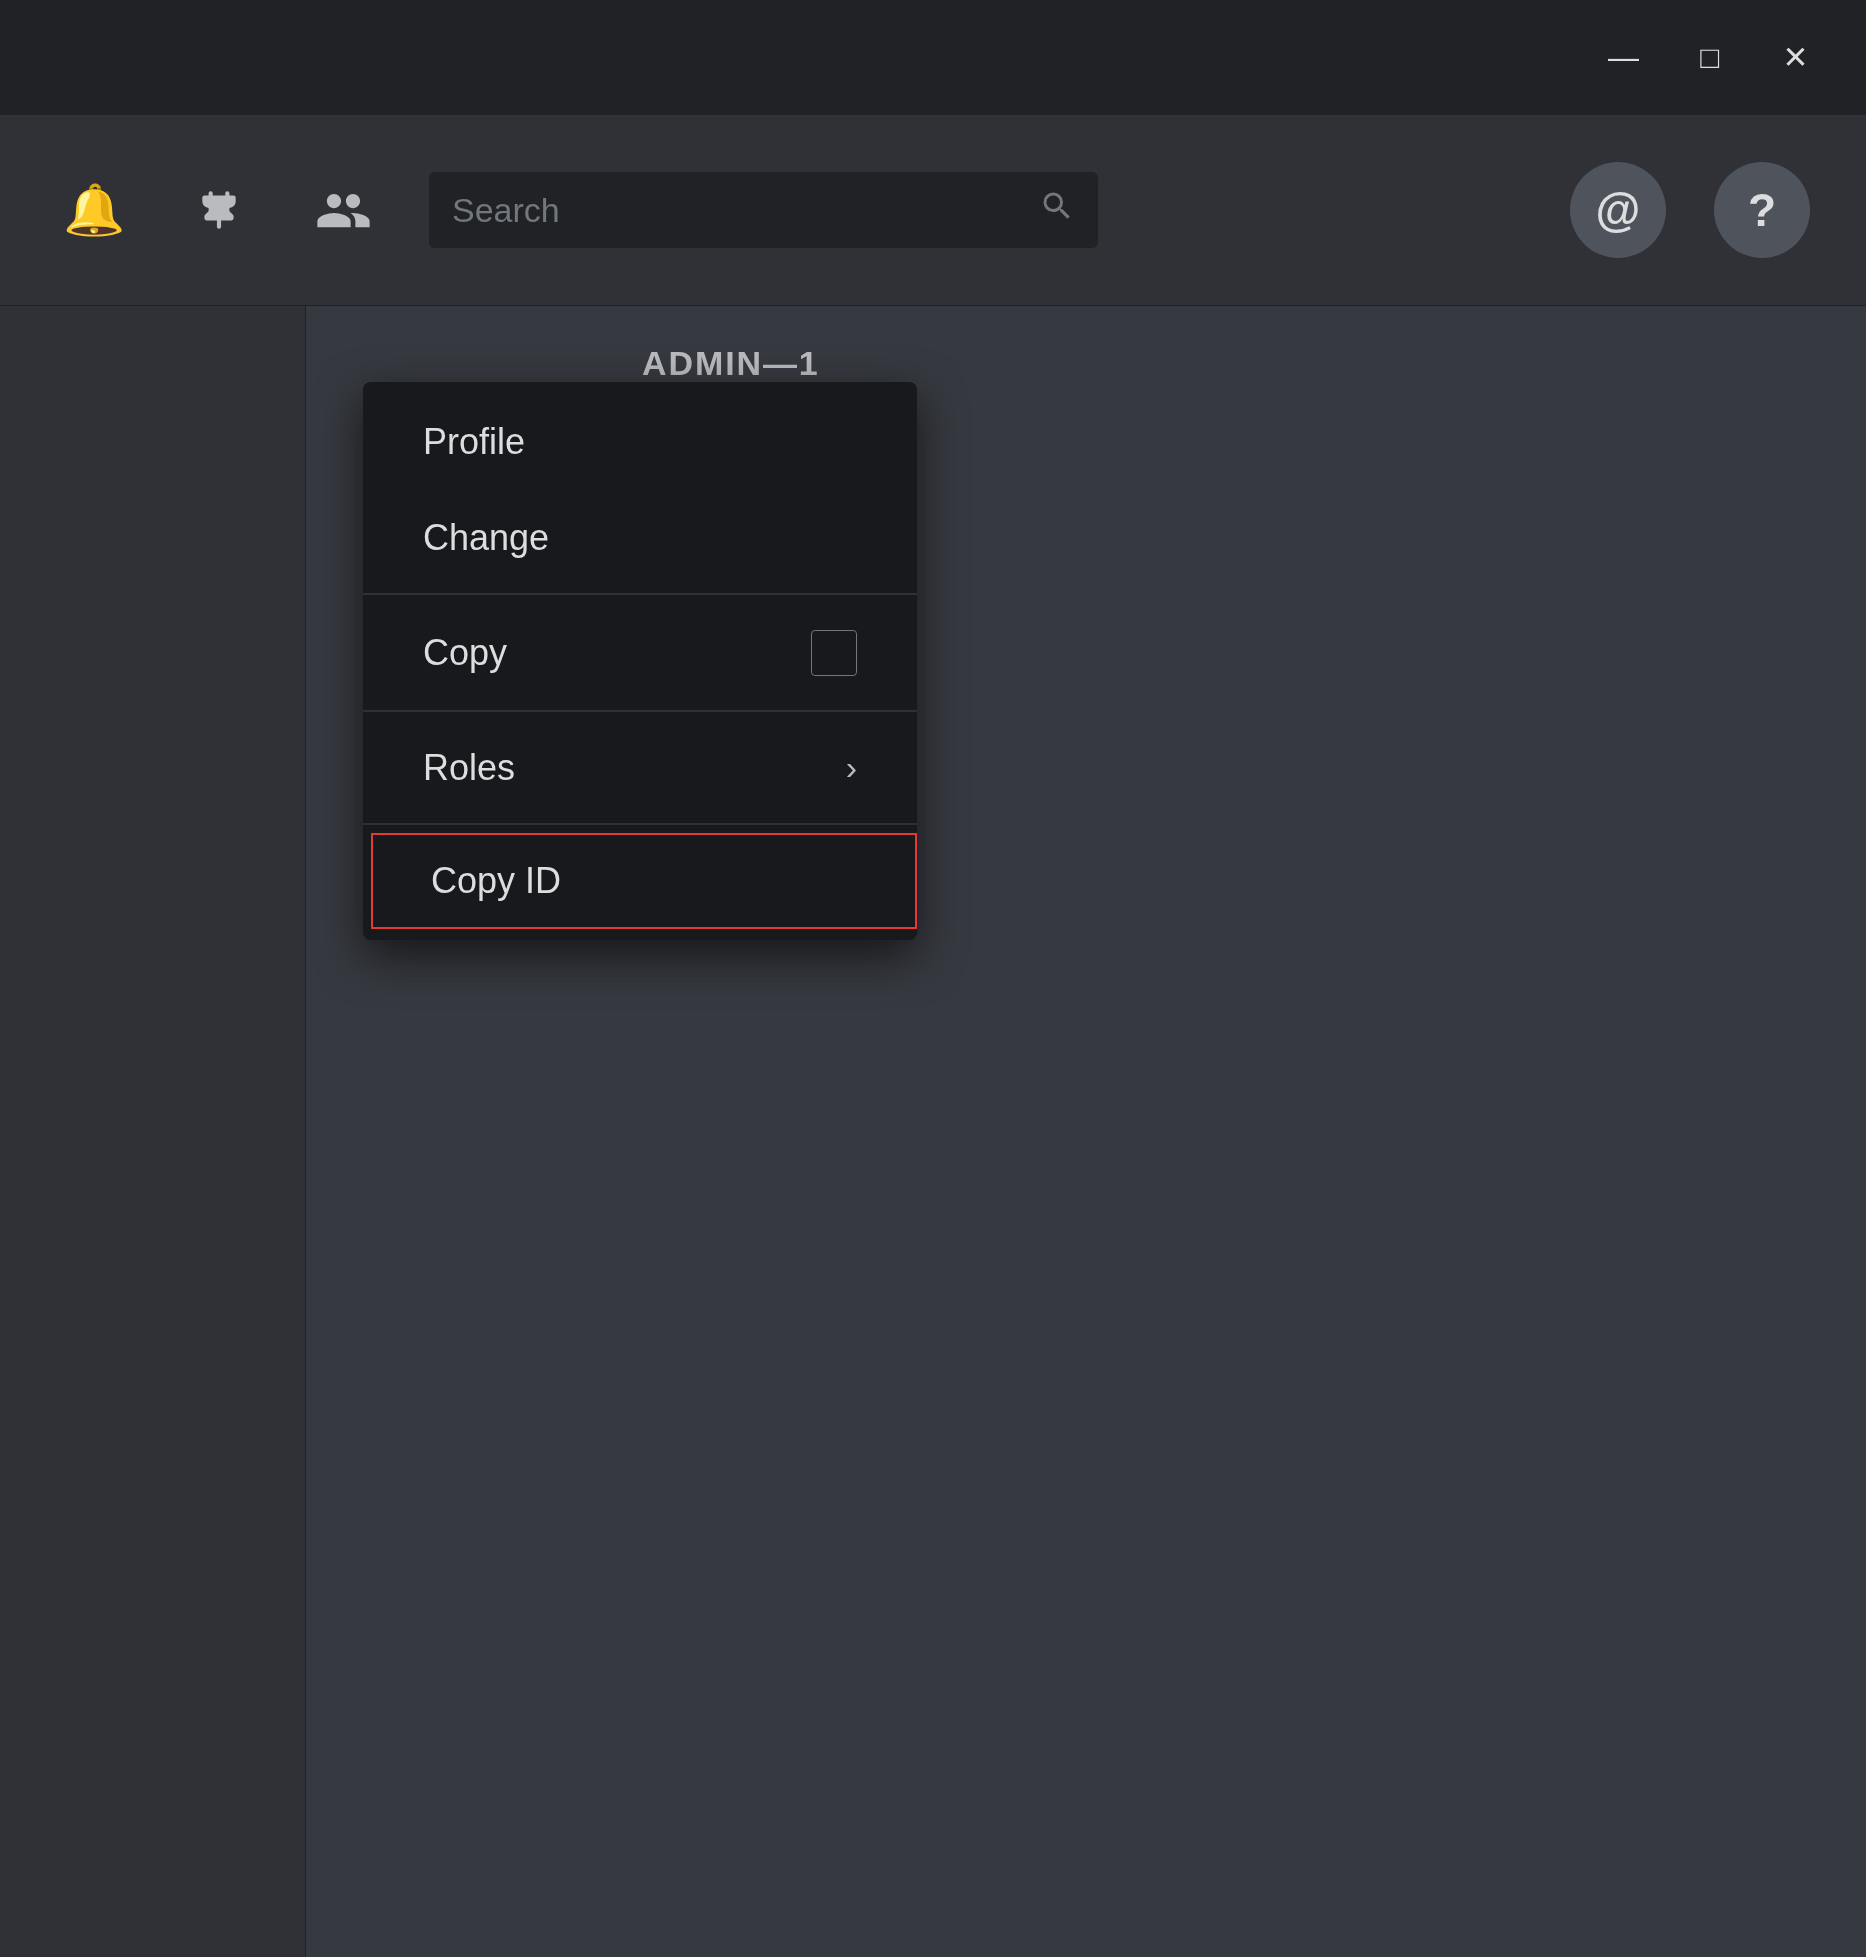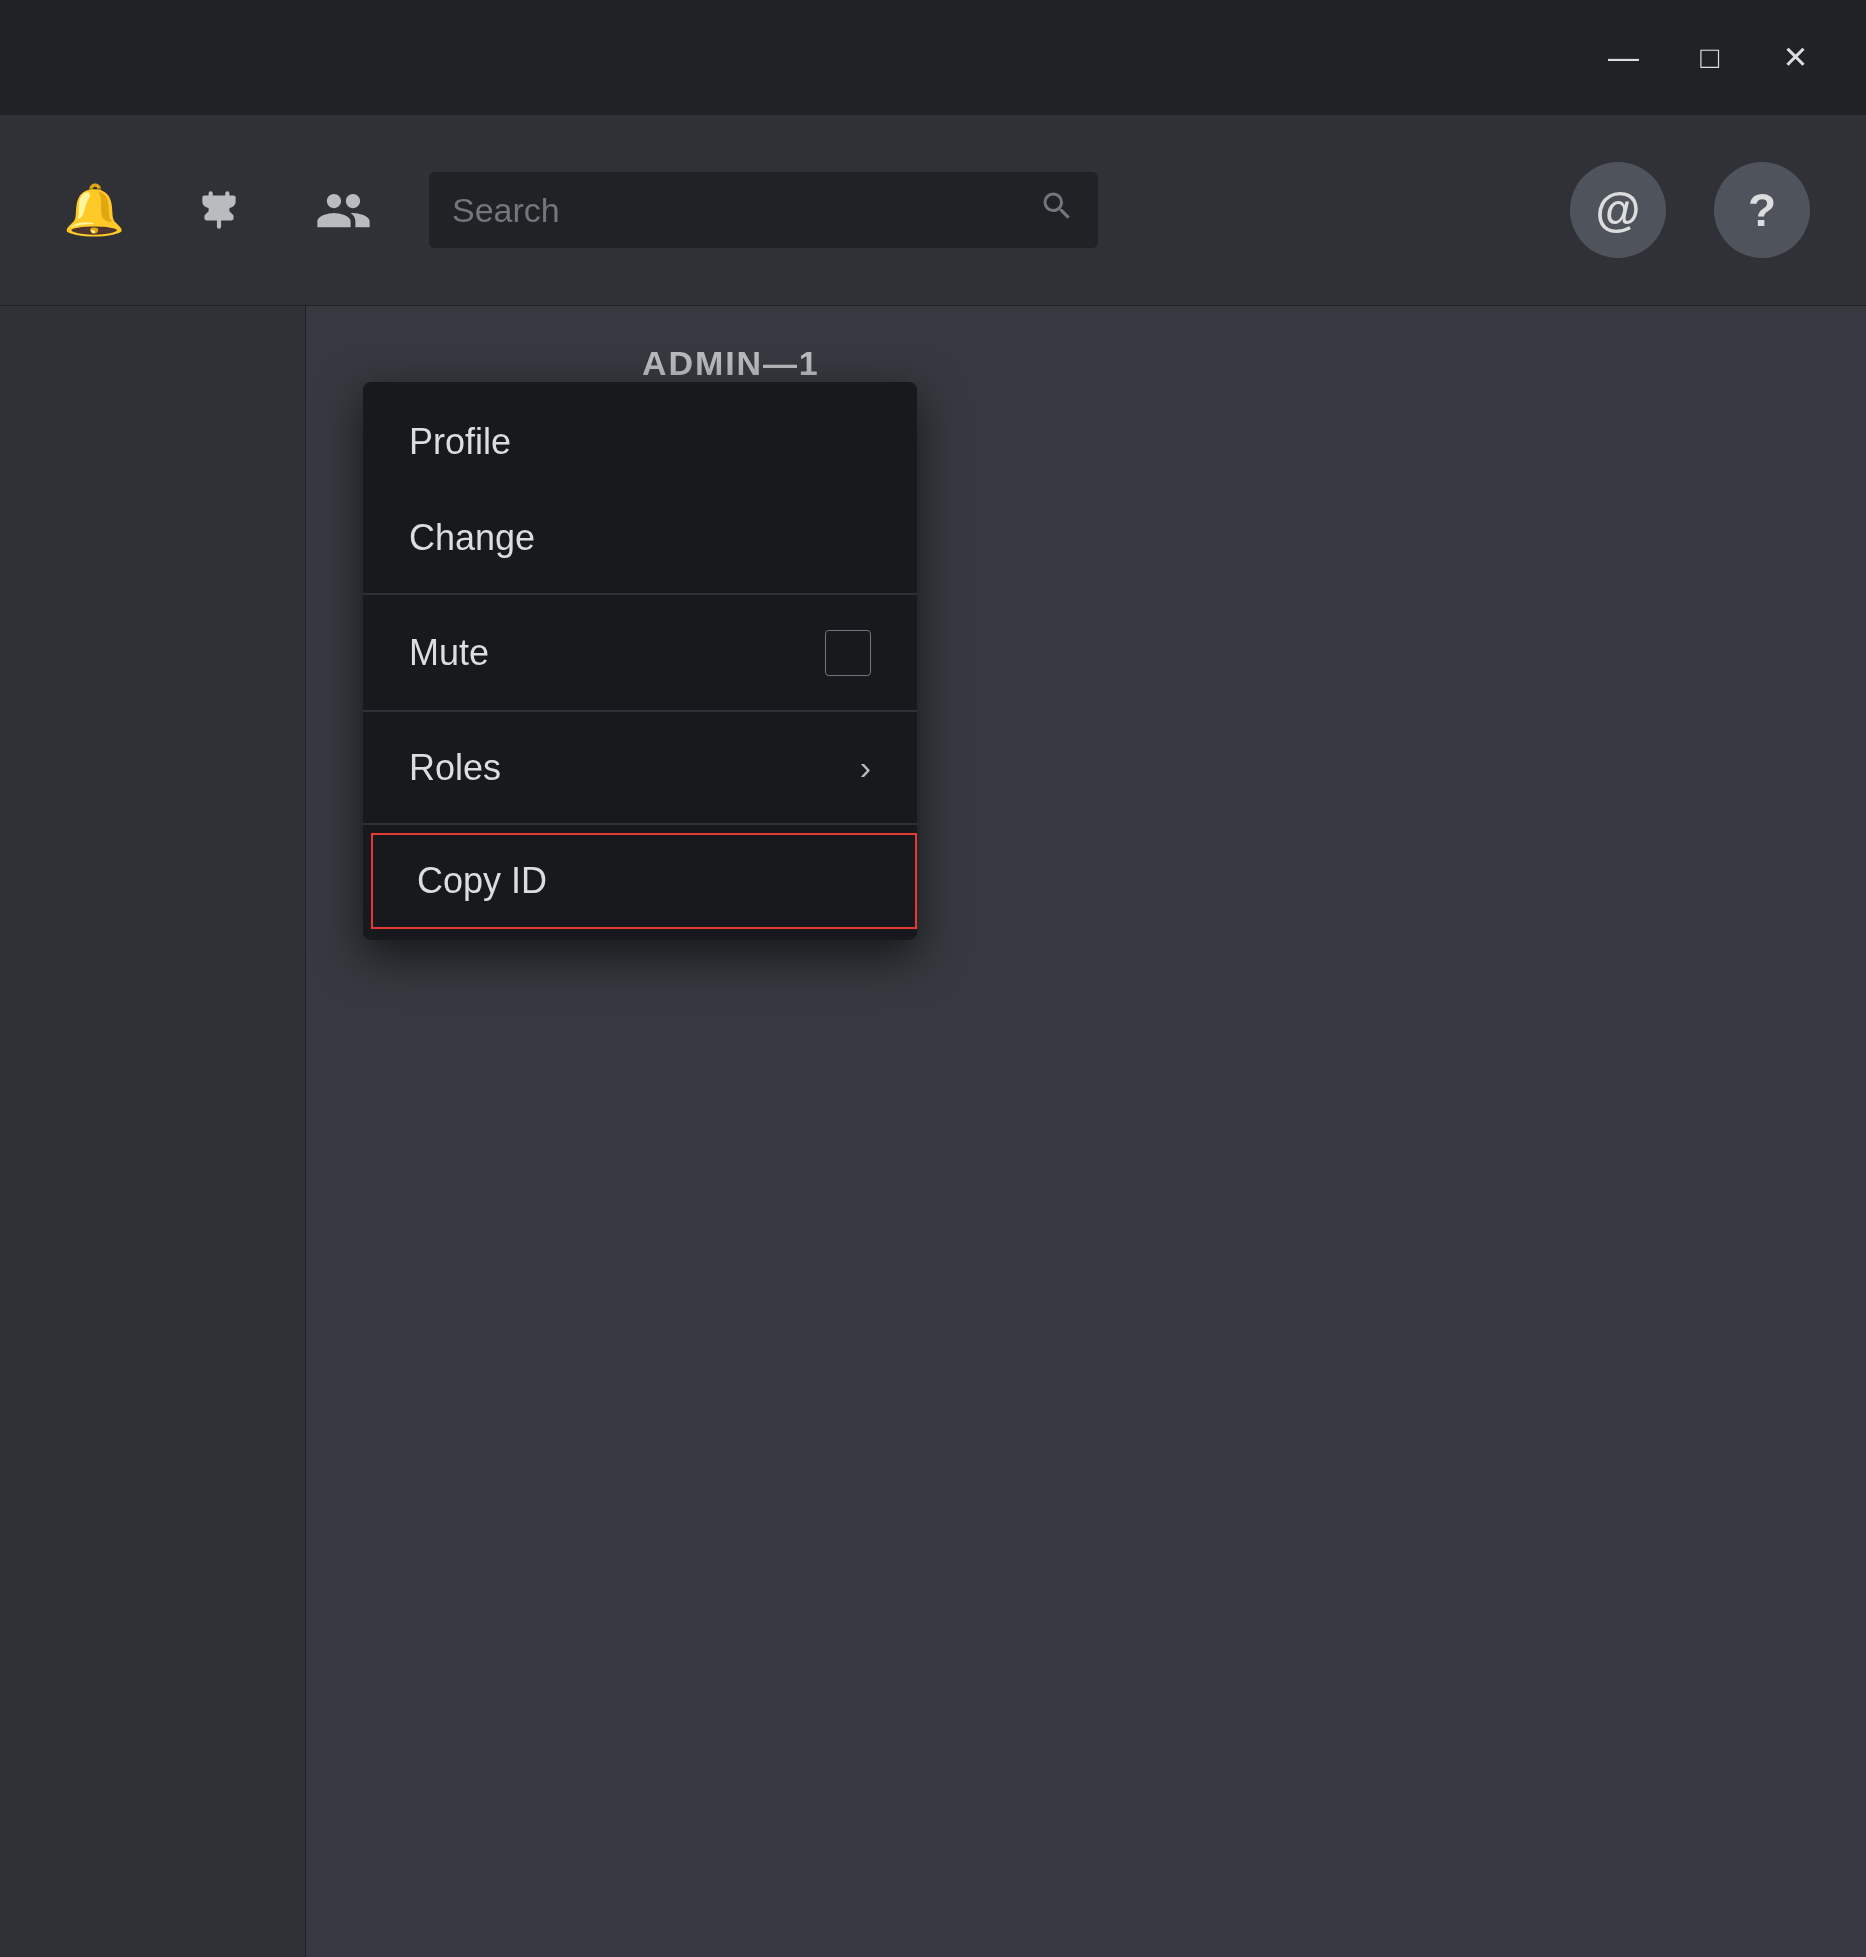--- a/index.html
+++ b/index.html
@@ -177,21 +177,21 @@
       left: 57px;
       width: 554px;
       background-color: #18191c;
       border-radius: 7.6px;
       padding: 11.5px 0;
       box-shadow: 0 15.3px 46px rgba(0,0,0,0.6);
       z-index: 100;
     }
 
     .menu-item {
-      padding: 27px 46px;
+      padding: 27px 60px;
       color: #dcddde;
       font-size: 36px;
       cursor: pointer;
       display: flex;
       align-items: center;
       justify-content: space-between;
       transition: background-color 0.1s;
       text-align: center;
     }
 
@@ -278,21 +278,21 @@
         <span>Profile</span>
       </div>
 
       <div class="menu-item">
         <span>Change</span>
       </div>
 
       <div class="menu-divider"></div>
 
       <div class="menu-item">
-        <span>Mute</span>
+        <span>Copy</span>
         <div class="menu-item-checkbox"></div>
       </div>
 
 
 
       <div class="menu-divider"></div>
 
       <div class="menu-item">
         <span>Roles</span>
         <span class="menu-item-arrow">›</span>

